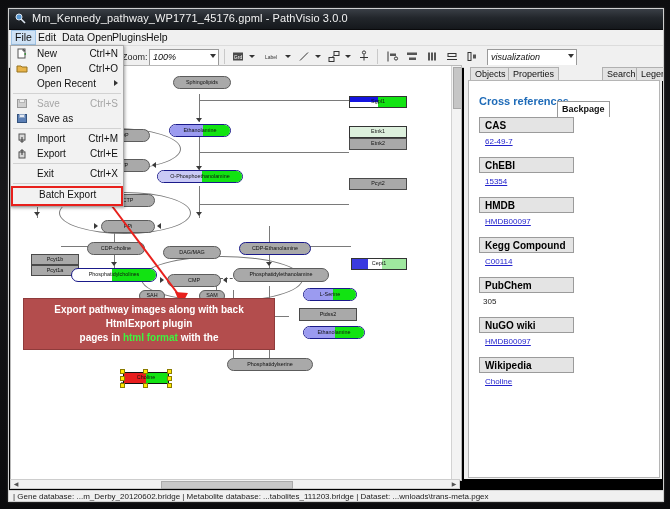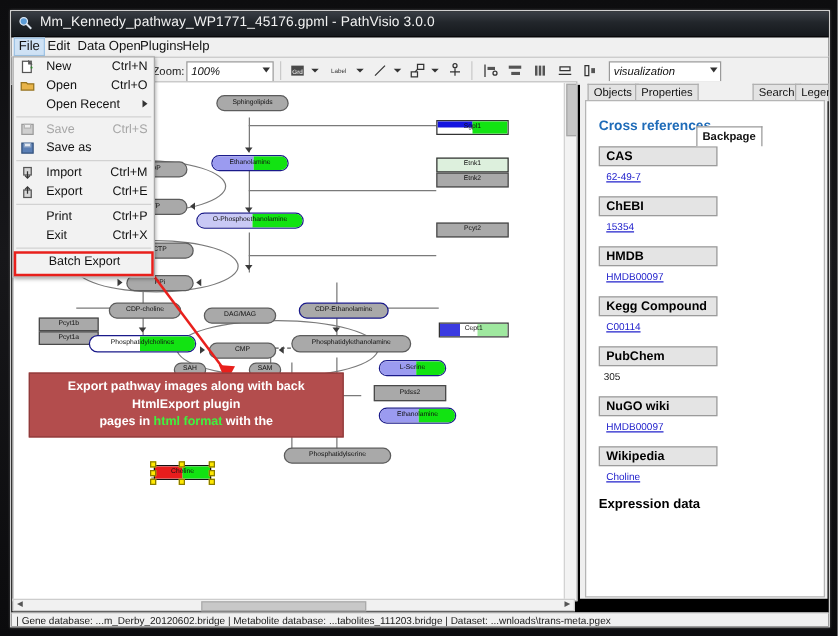--- a/index.html
+++ b/index.html
@@ -544,24 +544,20 @@
       <div class="fm-item">
         <svg class="fm-ico" viewBox="0 0 12 11">
             <rect x="3" y="4" width="6" height="6" fill="#d8d8d8" stroke="#555"></rect>
             <path d="M6 7 l0 -5 M4 3.5 l2 -2 l2 2" stroke="#333" fill="none"></path>
           </svg>
         <span>Export</span>
         <span class="acc">Ctrl+E</span>
       </div>
       <div class="fm-sep"></div>
       <div class="fm-item">
-        <span>Print</span>
-        <span class="acc">Ctrl+P</span>
-      </div>
-      <div class="fm-item">
         <span>Exit</span>
         <span class="acc">Ctrl+X</span>
       </div>
       <div class="fm-sep"></div>
       <div class="fm-item highlight">
         <span>Batch Export</span>
       </div>
     </div>
 
     <div class="sidepanel">
@@ -591,21 +587,20 @@
 
         <div class="xref-box">PubChem</div>
         <div class="xref-val">305</div>
 
         <div class="xref-box">NuGO wiki</div>
         <div class="xref-val link">HMDB00097</div>
 
         <div class="xref-box">Wikipedia</div>
         <div class="xref-val link">Choline</div>
 
-        <div class="expr-h">Expression data</div>
       </div>
     </div>
 
     <div class="hscroll">
       <div class="lend">◀</div>
       <div class="thumb"></div>
       <div class="rend">▶</div>
     </div>
 
     <div class="statusbar">| Gene database: ...m_Derby_20120602.bridge | Metabolite database: ...tabolites_111203.bridge | Dataset: ...wnloads\trans-meta.pgex</div>

